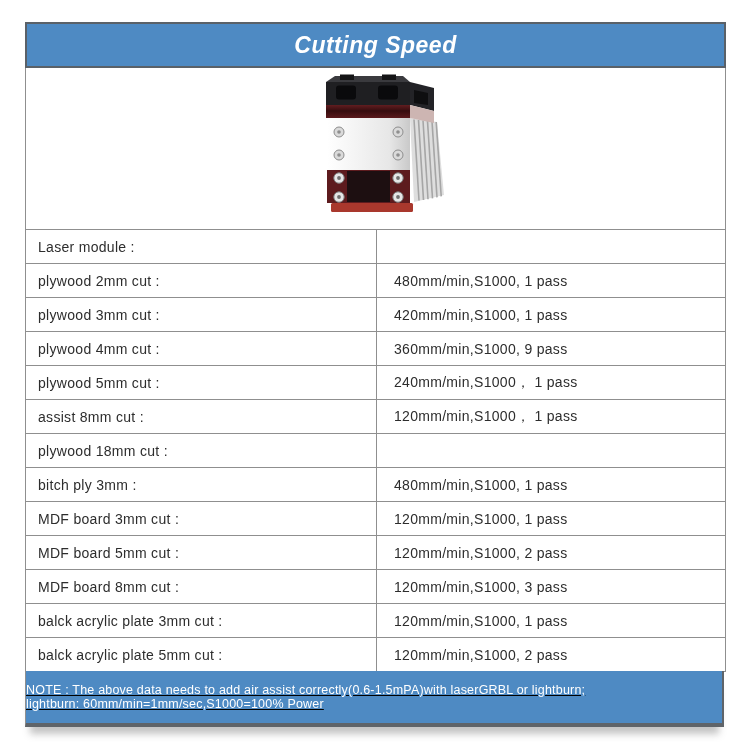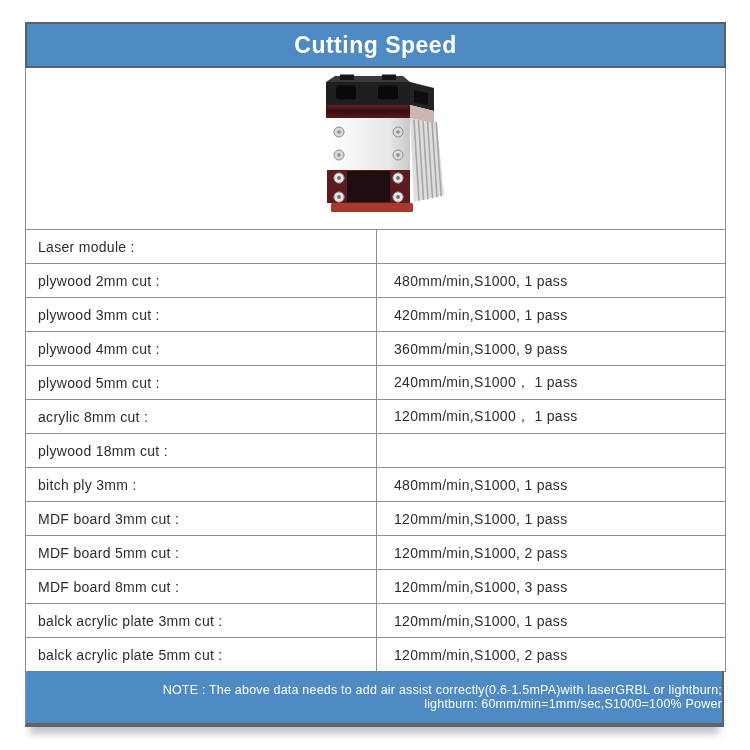--- a/index.html
+++ b/index.html
@@ -7,21 +7,21 @@
     width:750px;height:750px;background:#ffffff;position:relative;
     font-family:"Liberation Sans", sans-serif;
     -webkit-font-smoothing:antialiased;
   }
   .sheet{position:absolute;left:25px;top:22px;width:701px;height:705px;}
 
   
   .header{
     position:absolute;left:0;top:0;width:697px;height:42px;
     background:var(--accent);border:2px solid var(--header-border);
-    display:flex;align-items:center;justify-content:center;
+    display:flex;align-items:center;justify-content:center;font-style:italic;
   }
   .header-title{
     color:#ffffff;font-weight:bold;font-size:23px;letter-spacing:0.5px;
   }
 
   
   .module-area{
     position:absolute;left:0;top:46px;width:699px;height:161px;
     border-left:1px solid var(--line);border-right:1px solid var(--line);
     background:#ffffff;display:flex;justify-content:center;overflow:hidden;
@@ -38,22 +38,23 @@
   .cell{display:flex;align-items:center;font-size:14px;color:var(--text);letter-spacing:0.3px;box-sizing:border-box;}
   .cell-label{width:351px;border-right:1px solid var(--line);padding-left:12px;}
   .cell-value{flex:1;padding-left:9px;}
 
   
   .footer{
     position:absolute;left:0;top:649px;width:696px;height:52px;
     background:var(--accent);
     border-left:1px solid var(--line);
     border-right:2px solid #5f6469;border-bottom:4px solid #5f6469;
-    display:flex;flex-direction:column;align-items:flex-end;justify-content:center;
+    display:flex;flex-direction:column;align-items:flex-start;justify-content:center;
     box-shadow:0 12px 7px -5px rgba(125,125,125,0.45);
+    text-decoration:underline;
   }
   .footer-line{color:var(--footer-text);font-size:12.5px;letter-spacing:0.2px;}
 </style>
 </head>
 <body>
 
 <div class="sheet">
 
   <div class="header">
     <span class="header-title">Cutting Speed</span>
@@ -142,21 +143,21 @@
     </div>
       <div class="row">
       <div class="cell cell-label">plywood 4mm cut :</div>
       <div class="cell cell-value">360mm/min,S1000, 9 pass</div>
     </div>
       <div class="row">
       <div class="cell cell-label">plywood 5mm cut :</div>
       <div class="cell cell-value">240mm/min,S1000， 1 pass</div>
     </div>
       <div class="row">
-      <div class="cell cell-label">acrylic 8mm cut :</div>
+      <div class="cell cell-label">assist 8mm cut :</div>
       <div class="cell cell-value">120mm/min,S1000， 1 pass</div>
     </div>
       <div class="row">
       <div class="cell cell-label">plywood 18mm cut :</div>
     </div>
       <div class="row">
       <div class="cell cell-label">bitch ply 3mm :</div>
       <div class="cell cell-value">480mm/min,S1000, 1 pass</div>
     </div>
       <div class="row">

